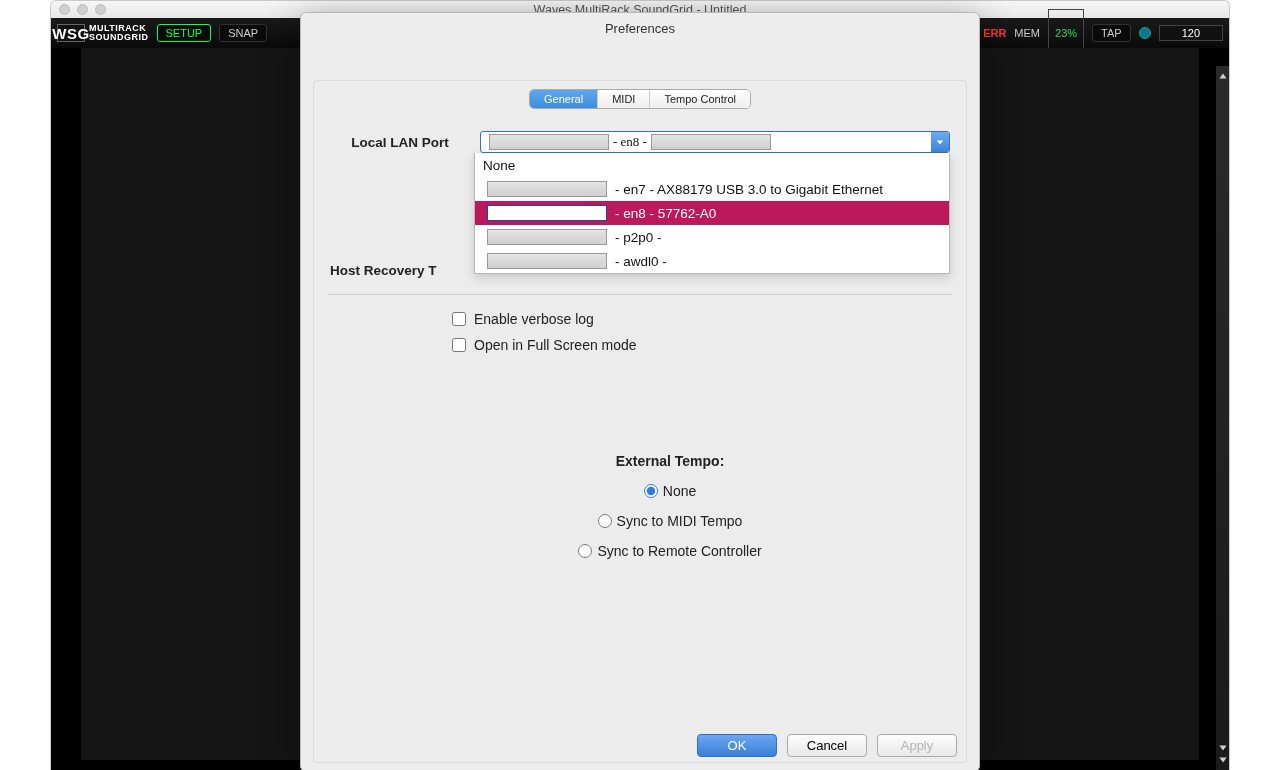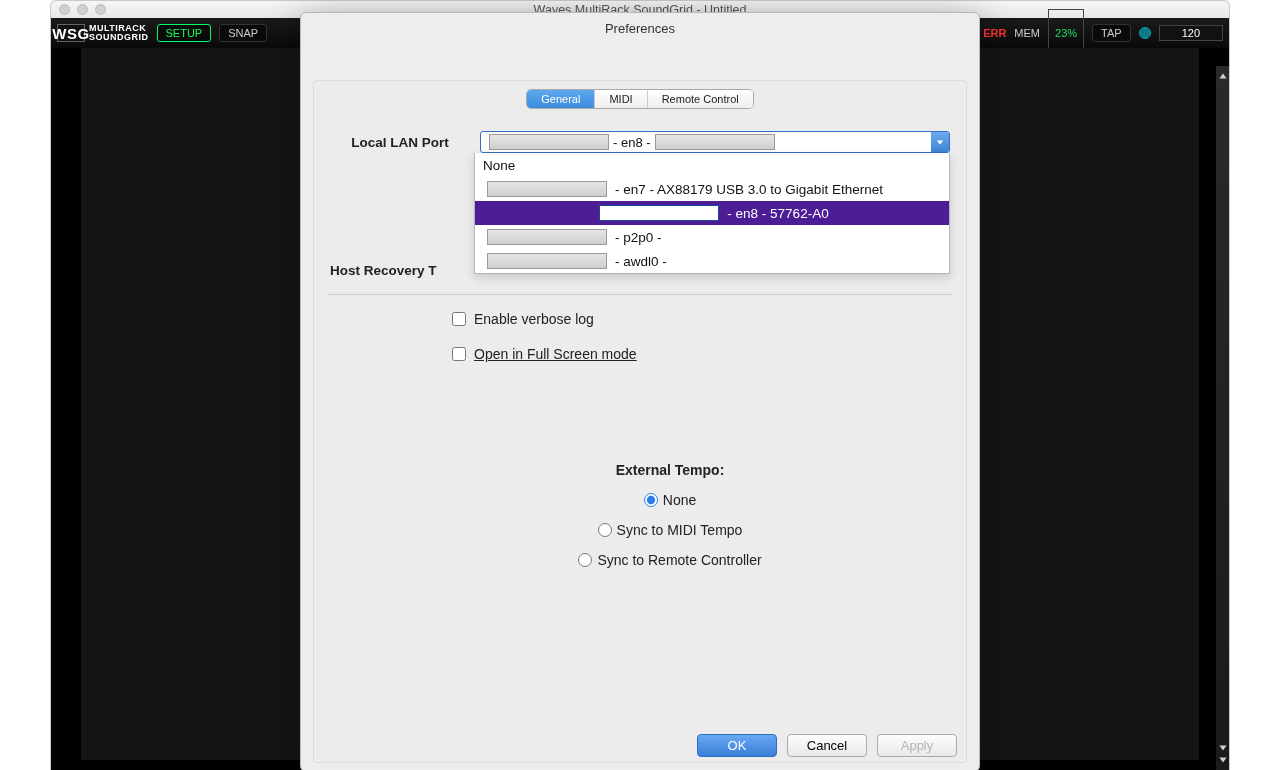--- a/index.html
+++ b/index.html
@@ -94,21 +94,21 @@
     background: linear-gradient(#fff,#eee);
   }
   .tab:last-child{ border-right:none; }
   .tab.active {
     background: linear-gradient(#5ea7ef,#3b8cde); color:#fff; font-weight:500;
   }
   .row { display:flex; align-items:center; gap:10px; margin: 10px 8px; }
   .label { width:140px; text-align:center; font-weight:bold; color:#222; font-size:13.5px; }
   .combo {
     flex:1; height:22px; border:1px solid #3370c8; border-radius:3px;
-    background: #fff; position:relative; display:flex; align-items:center;
+    background: #fff; position:relative; display:flex; align-items:center;font-family:Liberation Serif, serif;
   }
   .combo .cbtn {
     width:18px; height:100%; background: linear-gradient(#6faaf0,#3d85d6);
     border-top-right-radius:2px; border-bottom-right-radius:2px;
     display:flex; align-items:center; justify-content:center;
     position:absolute; right:0; top:0;
   }
   .combo .cbtn svg { width:8px; height:8px; fill:#fff; }
   .grey-block {
     display:inline-block; height:16px; background: linear-gradient(#e5e5e5,#cfcfcf);
@@ -119,21 +119,21 @@
   .dropdown {
     position:absolute; left:160px; right:16px; top:72px;
     background:#fff; border:1px solid #b5b5b5; border-top:none;
     box-shadow: 0 4px 10px rgba(0,0,0,0.15);
   }
   .dd-item {
     padding: 3px 8px; font-size: 13.5px; color:#111;
     display:flex; align-items:center; gap:4px;
     height: 24px;
   }
-  .dd-item.selected { background:#4c1d95; color:#fff;justify-content:center; }
+  .dd-item.selected { background:#be185d; color:#fff; }
   .check-row { display:flex; align-items:center; gap:8px; margin-left:130px; margin-top:8px; font-size:14px; color:#222;}
   .radio-row { display:flex; align-items:center; gap:14px; margin: 170px 0 0 60px; font-size:14px; color:#222;flex-direction:column; }
   .radio-row .rlabel { font-weight:bold; }
   .radio { display:flex; align-items:center; gap:5px; }
   .btnbar {
     position:absolute; right: 22px; bottom: 14px;
     display:flex; gap:10px;
   }
   .btn {
     min-width:80px; text-align:center; padding:3px 14px; border-radius:4px;
@@ -201,21 +201,21 @@
 </div>
 
 <div class="modal">
   <div class="modal-title">Preferences</div>
   <div class="modal-content">
 
     <div class="tabbar">
       <div class="tabgroup">
         <div class="tab active">General</div>
         <div class="tab">MIDI</div>
-        <div class="tab">Remote Control</div>
+        <div class="tab">Tempo Control</div>
       </div>
     </div>
 
     <div class="row">
       <div class="label">Local LAN Port</div>
       <div class="combo">
         <span class="combo-text">
           <span class="grey-block" style="width:120px;"></span>
           <span> - en8 - </span>
           <span class="grey-block" style="width:120px;"></span>
@@ -255,21 +255,21 @@
     <div class="row">
       <div class="label" style="width:auto;">Host Recovery T</div>
     </div>
 
     <hr class="sep">
 
     <div class="check-row">
       <input type="checkbox" style="">
       <span>Enable verbose log</span>
     </div>
-    <div class="check-row" style="margin-top:19px;text-decoration:underline;">
+    <div class="check-row" style="margin-top:10px;">
       <input type="checkbox" style="">
       <span>Open in Full Screen mode</span>
     </div>
 
     <div class="radio-row" style="margin-top:100px;">
       <span class="rlabel">External Tempo:</span>
       <label class="radio">
         <input type="radio" name="tempo" checked="" style="">
         <span>None</span>
       </label>

